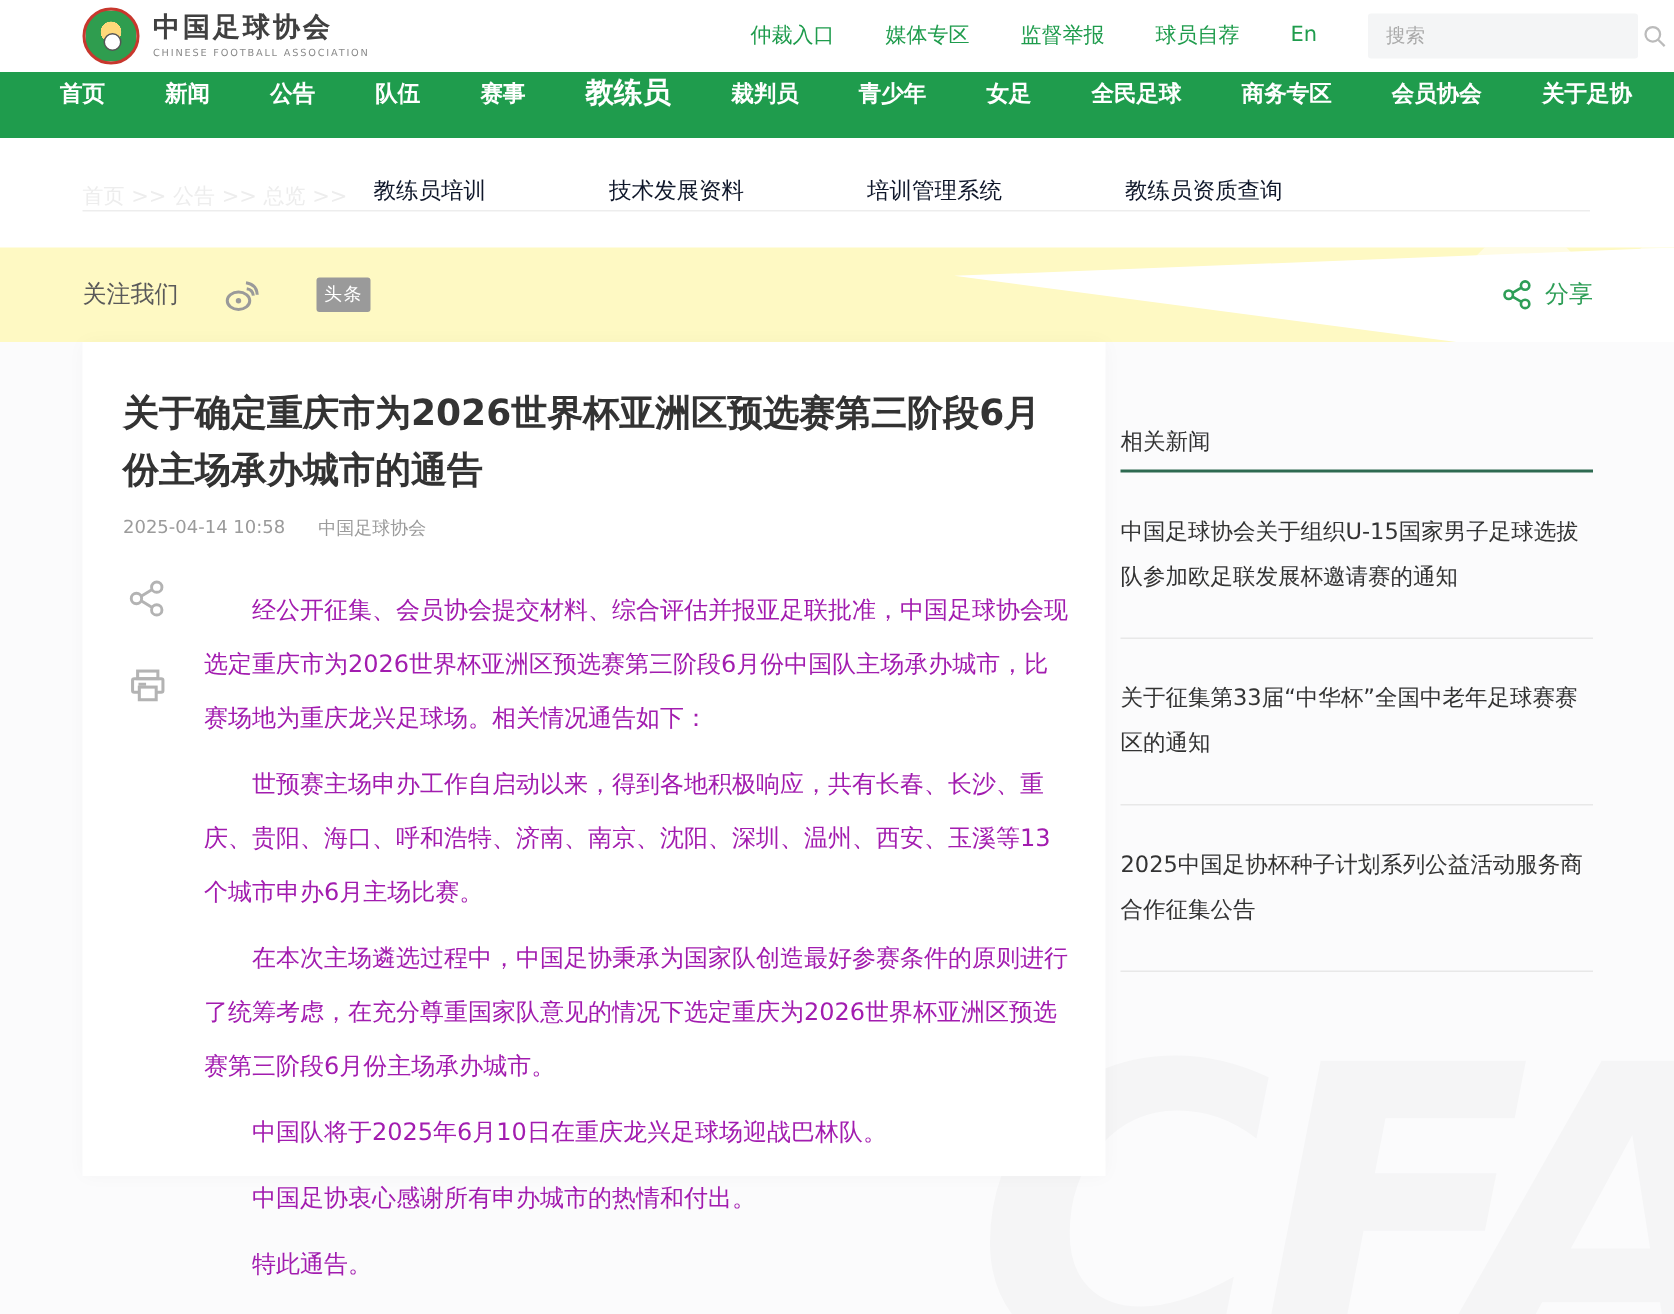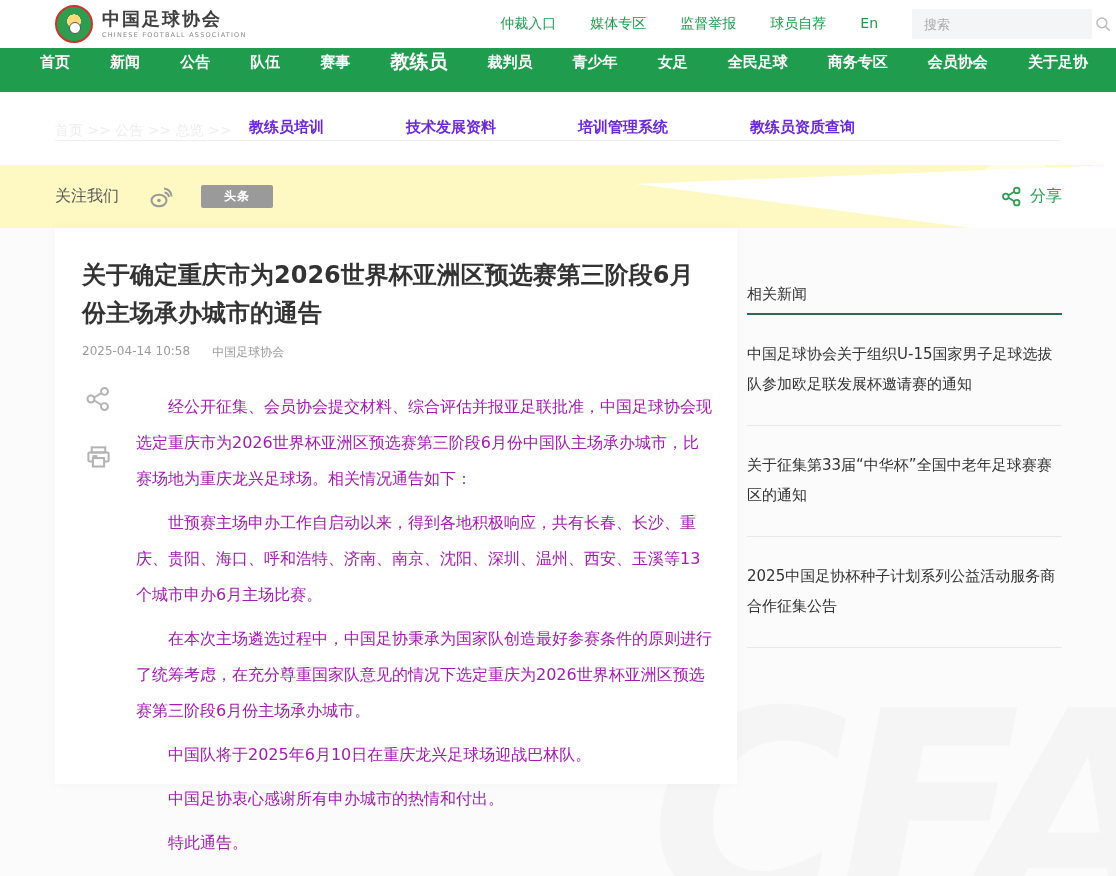--- a/index.html
+++ b/index.html
@@ -28,34 +28,34 @@
   .search-box input::placeholder{ color:#aaa; }
   
   .main-nav{ height:44px; background:#1f9c4d; display:flex; align-items:center;
     justify-content:space-between; padding:0 28px 16px 40px; }
   .nav-item{ color:#fff; font-size:15px; font-weight:700; cursor:pointer; white-space:nowrap; }
   .nav-item.active{ font-size:19px; }
   
   .subnav{ height:73px; background:#fff; position:relative; }
   .breadcrumb{ position:absolute; left:55px; top:110px; top:30px; font-size:14px; color:#ededed; white-space:nowrap; }
   .subnav-items{ position:absolute; left:249px; top:26px; display:flex; gap:82px; }
-  .subnav-item{ font-size:15px; color:#6d28d9; font-weight:700; cursor:pointer; white-space:nowrap; }
+  .subnav-item{ font-size:15px; color:#0f172a; font-weight:400; cursor:pointer; white-space:nowrap; }
   .subnav-line{ position:absolute; left:55px; right:56px; top:48px; border-bottom:1px solid #ededed; }
   
   .follow-bar{ height:63px; background:#fef9c3; position:relative; overflow:hidden; }
   .deco-square{ position:absolute; background:rgba(255,255,255,.55); transform:rotate(45deg); }
   .deco-a{ width:64px; height:64px; left:985px; top:-14px; }
   .deco-b{ width:90px; height:90px; left:1062px; top:6px; }
   .white-wedge{ position:absolute; inset:0; background:#fff;
     clip-path:polygon(57% 30%, 100% 0%, 100% 100%, 87% 100%); }
   .follow-inner{ position:absolute; inset:0; display:flex; align-items:center; padding-left:55px; }
   .follow-label{ font-size:16px; color:#5a5a5a; }
   .weibo-icon{ margin-left:30px; cursor:pointer; display:flex; }
-  .toutiao-badge{ margin-left:26px; background:#9a9a9a; color:#fff; font-size:12px; font-weight:700;
-    padding:3px 23px; border-radius:2px; cursor:pointer; letter-spacing:1px; }
+  .toutiao-badge{ margin-left:36px; background:#9a9a9a; color:#fff; font-size:12px; font-weight:400;
+    padding:3px 5px; border-radius:2px; cursor:pointer; letter-spacing:1px; }
   .share-button{ position:absolute; right:54px; top:0; height:63px; display:flex; align-items:center;
     gap:8px; color:#2e9e57; font-size:16px; cursor:pointer; }
   
   .main-area{ position:absolute; left:0; top:228px; width:1116px; height:648px; background:#fbfbfc; }
   .watermark{ position:absolute; right:-55px; bottom:-70px; font-size:270px; font-weight:900;
     font-style:italic; color:#f5f5f6; letter-spacing:-12px; z-index:0; user-select:none; line-height:1; }
   .article-card{ position:absolute; left:55px; top:0; width:682px; height:556px; background:#fff;
     box-shadow:0 0 12px rgba(0,0,0,.03); padding:28px 25px 0 27px; z-index:1; }
   .article-title{ font-size:24px; line-height:38px; font-weight:700; color:#333; }
   .article-meta{ margin-top:12px; font-size:12px; color:#9b9b9b; display:flex; gap:22px; }

